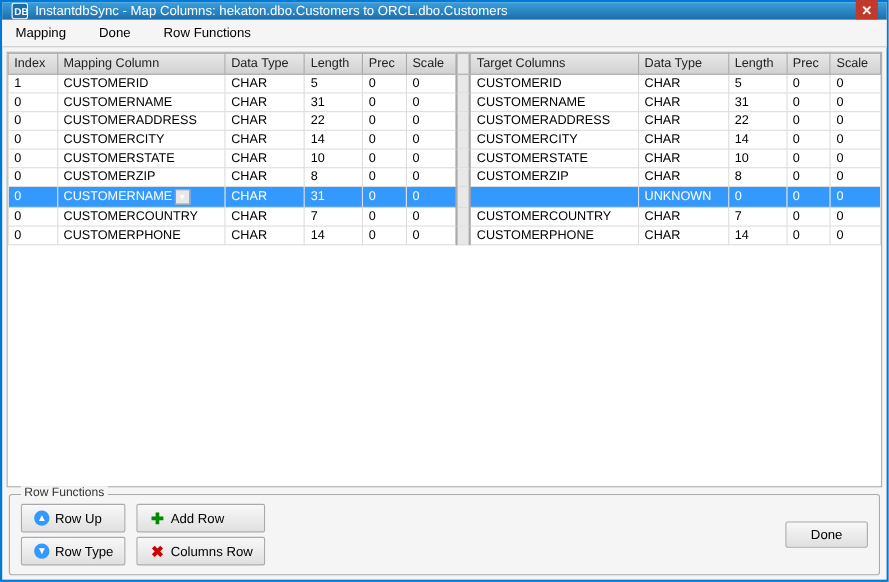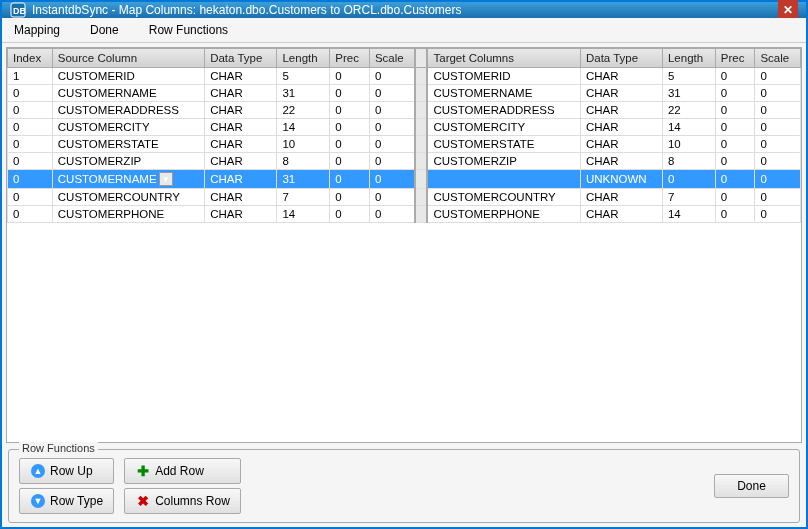--- a/index.html
+++ b/index.html
@@ -250,21 +250,21 @@
     <div class="menu-item">Done</div>
     <div class="menu-item">Row Functions</div>
   </div>
 
   <div class="content">
     <div class="table-container">
       <table>
         <thead>
           <tr>
             <th>Index</th>
-            <th>Source Column</th>
+            <th>Mapping Column</th>
             <th>Data Type</th>
             <th>Length</th>
             <th>Prec</th>
             <th>Scale</th>
             <th class="separator-col"></th>
             <th>Target Columns</th>
             <th>Data Type</th>
             <th>Length</th>
             <th>Prec</th>
             <th>Scale</th>

